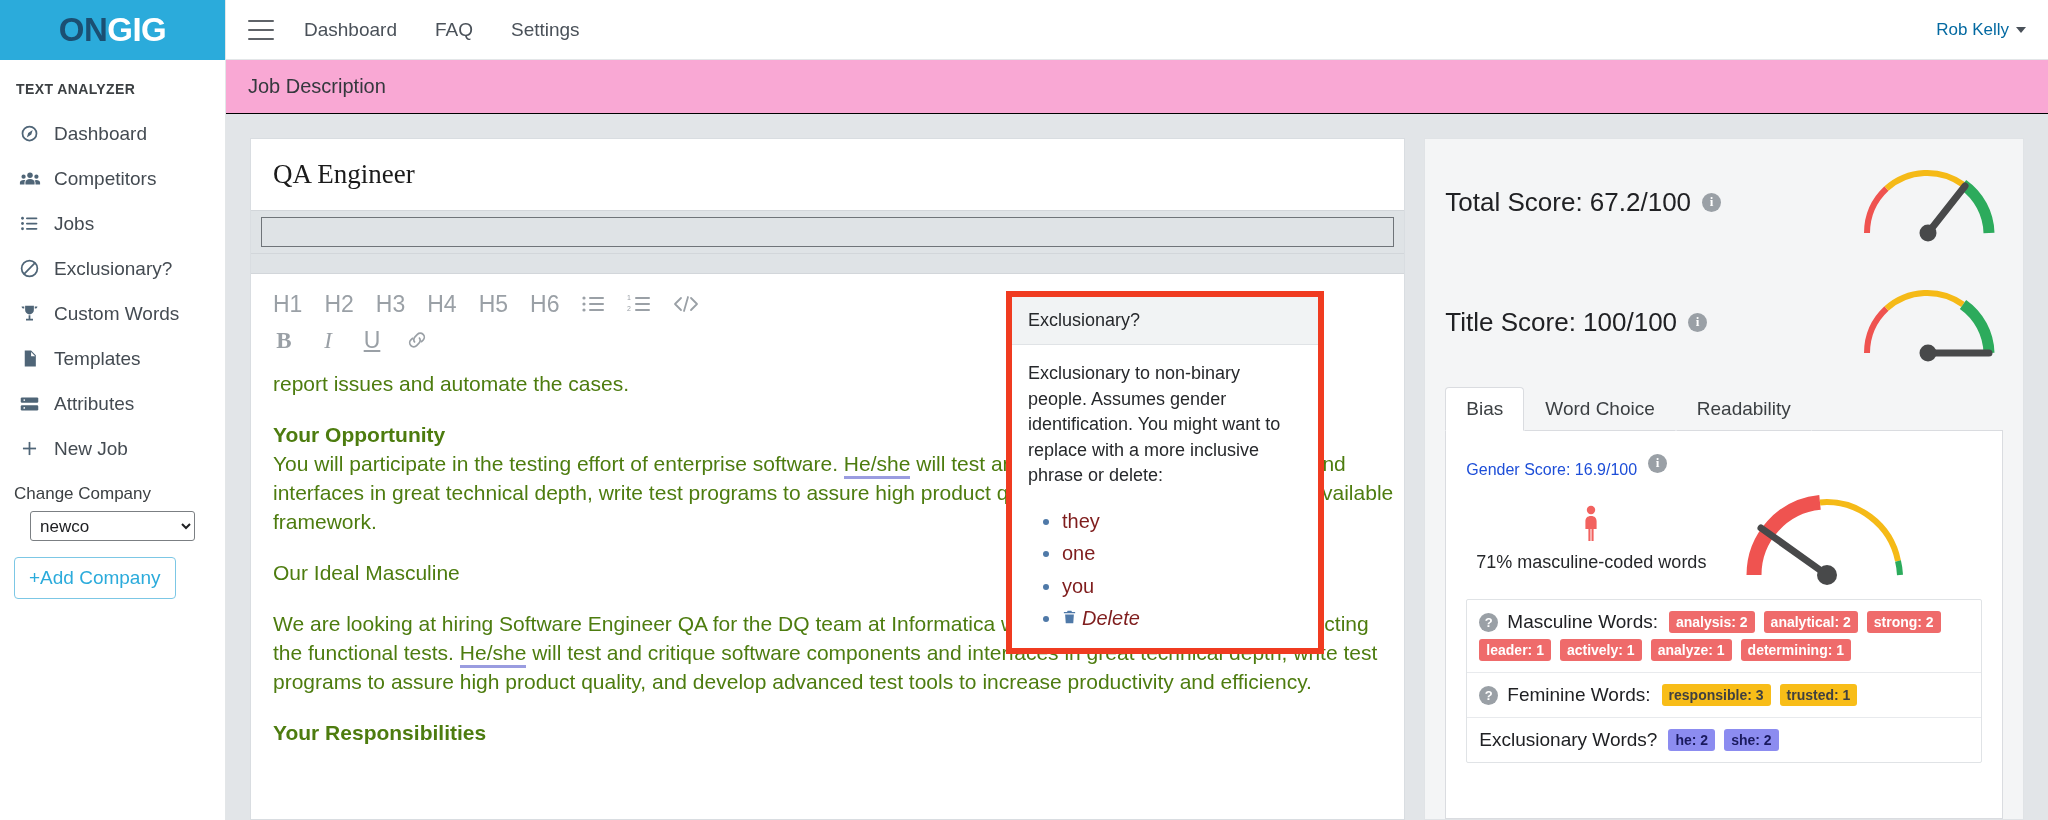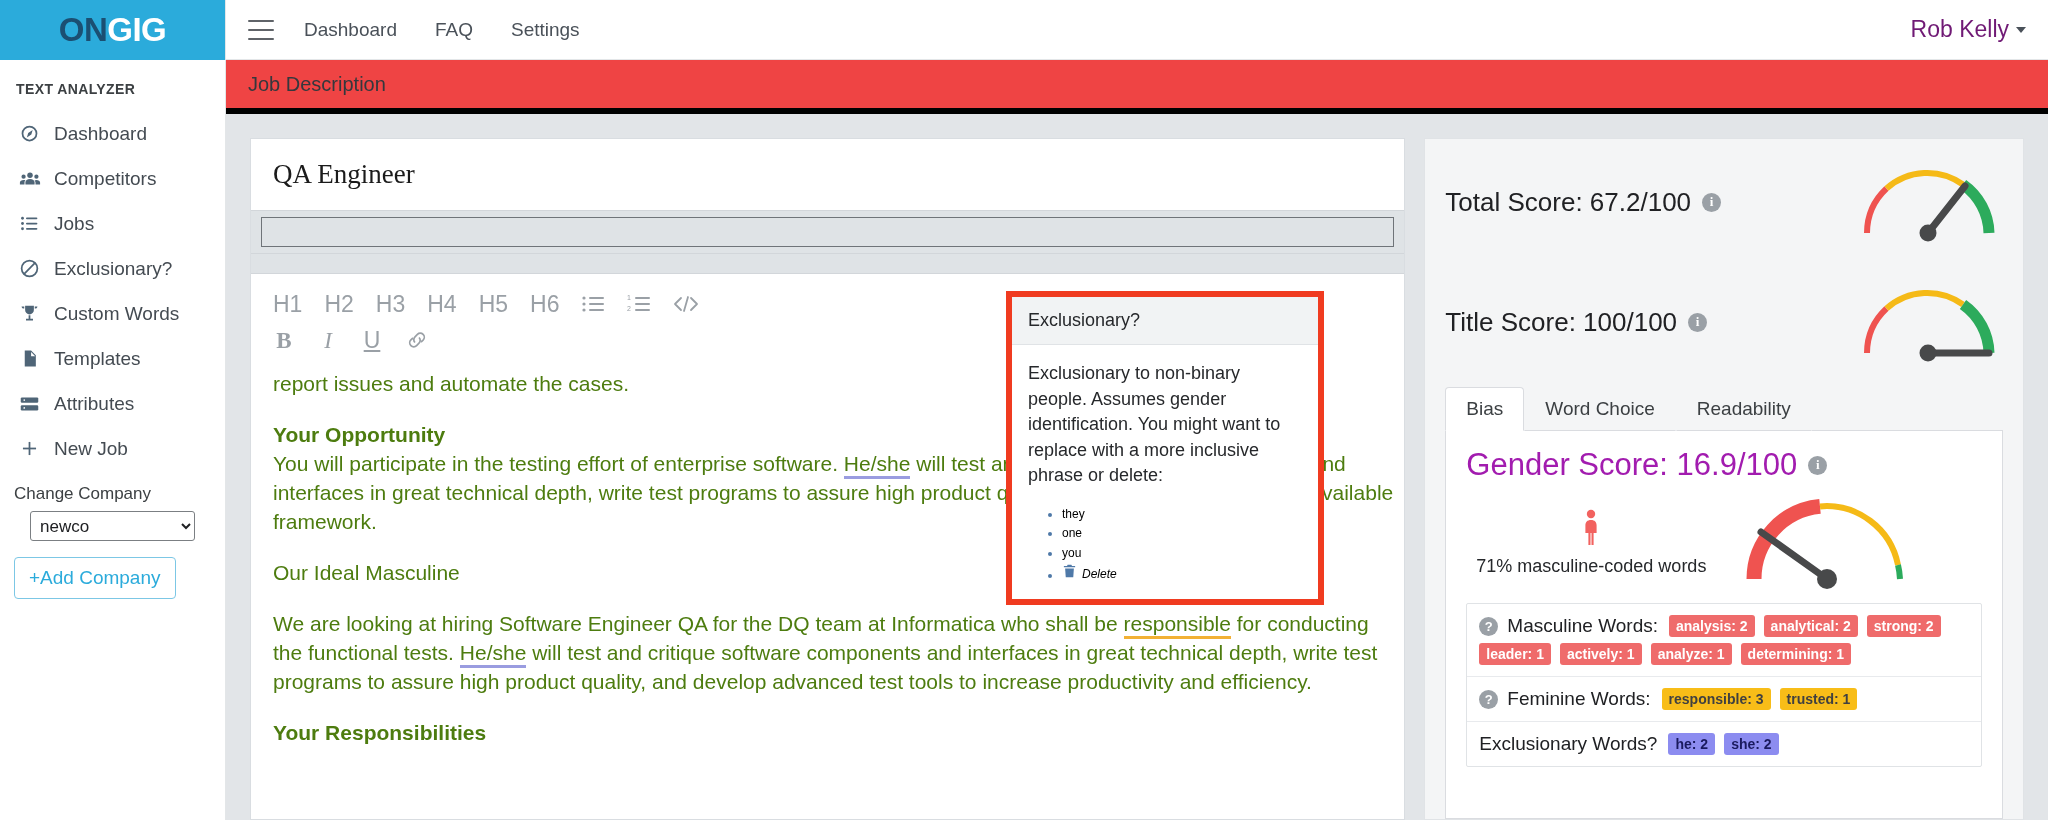--- a/index.html
+++ b/index.html
@@ -72,30 +72,30 @@
   }
   .hamburger {
     width: 26px; height: 20px; display: flex; flex-direction: column;
     justify-content: space-between; cursor: pointer; margin-right: 30px;
   }
   .hamburger span { display: block; height: 2px; background: #5f6368; border-radius: 1px; }
   .topnav { display: flex; gap: 38px; }
   .topnav a { font-size: 19px; color: #4a5159; text-decoration: none; cursor: pointer; }
   .topbar-spacer { flex: 1; }
   .user-menu {
-    font-size: 23px; color: #701a75; cursor: pointer;
+    font-size: 17px; color: #0369a1; cursor: pointer;
     display: flex; align-items: center; gap: 7px;
   }
   .caret-down {
     width: 0; height: 0; border-left: 5px solid transparent;
     border-right: 5px solid transparent; border-top: 6px solid #4a5159;
   }
 
   .breadcrumb-bar {
-    height: 54px; background: #ef4444; border-bottom: 6px solid #000000;
+    height: 54px; background: #f9a8d4; border-bottom: 1px solid #000000;
     display: flex; align-items: center; padding-left: 22px;
   }
   .breadcrumb-bar span { font-size: 20px; color: #34383d; }
 
   .content {
     flex: 1; display: flex; gap: 0; padding: 24px 24px 0 24px;
     background: #e2e5e8; min-height: 0; position: relative;
   }
 
   
@@ -151,21 +151,21 @@
     border: 6px solid #f03b20; z-index: 30;
   }
   .exclu-head {
     background: #f1f3f4; border-bottom: 1px solid #e0e3e6;
     padding: 13px 16px; font-size: 18px; color: #26282b;
   }
   .exclu-body { padding: 16px 16px 14px 16px; }
   .exclu-body p { font-size: 18px; color: #26282b; line-height: 1.42; margin: 0; }
   .exclu-list { margin: 16px 0 0 34px; }
   .exclu-list li {
-    font-size: 12px; color: #000000; line-height: 1.62;
+    font-size: 20px; color: #7f1d1d; line-height: 1.62;
     cursor: pointer; list-style: disc;
   }
   .exclu-list li::marker { color: #4f79a8; }
   .exclu-del { font-style: italic; display: inline-flex; align-items: center; gap: 5px; }
   .trash-ico { color: #4f79a8; }
 
   
   .analysis {
     width: 600px; margin-left: 19px; background: #f4f5f6;
     border: 1px solid #e0e3e6; padding: 22px 20px 0 20px;
@@ -200,21 +200,21 @@
   }
   .tabs-filler { flex: 1; border-bottom: 1px solid #dadce0; }
 
   .tab-panel {
     background: #ffffff; border: 1px solid #dadce0; border-top: none;
     padding: 16px 20px 0 20px; flex: 1; min-height: 0;
   }
   .gender-row {
     display: flex; align-items: center; gap: 11px; margin-bottom: 4px;
   }
-  .gender-label { font-size: 31px; color: #a21caf; }
+  .gender-label { font-size: 16px; color: #1d4ed8; margin-top: 14px; }
 
   .gender-mid { display: flex; align-items: center; }
   .gender-left {
     width: 250px; display: flex; flex-direction: column;
     align-items: center; padding-top: 8px;
   }
   .person-ico { color: #f2625f; }
   .gender-caption { font-size: 18px; color: #26282b; margin-top: 5px; }
   .gender-gauge { width: 186px; height: 104px; margin-left: 18px; }
 

